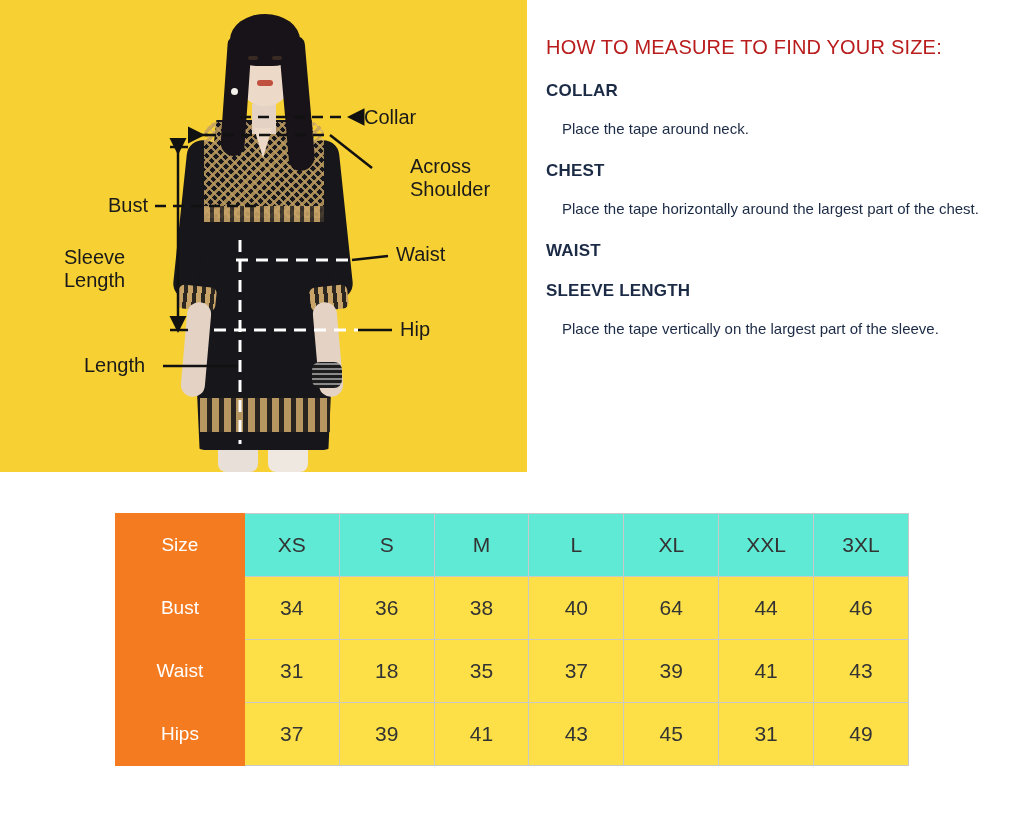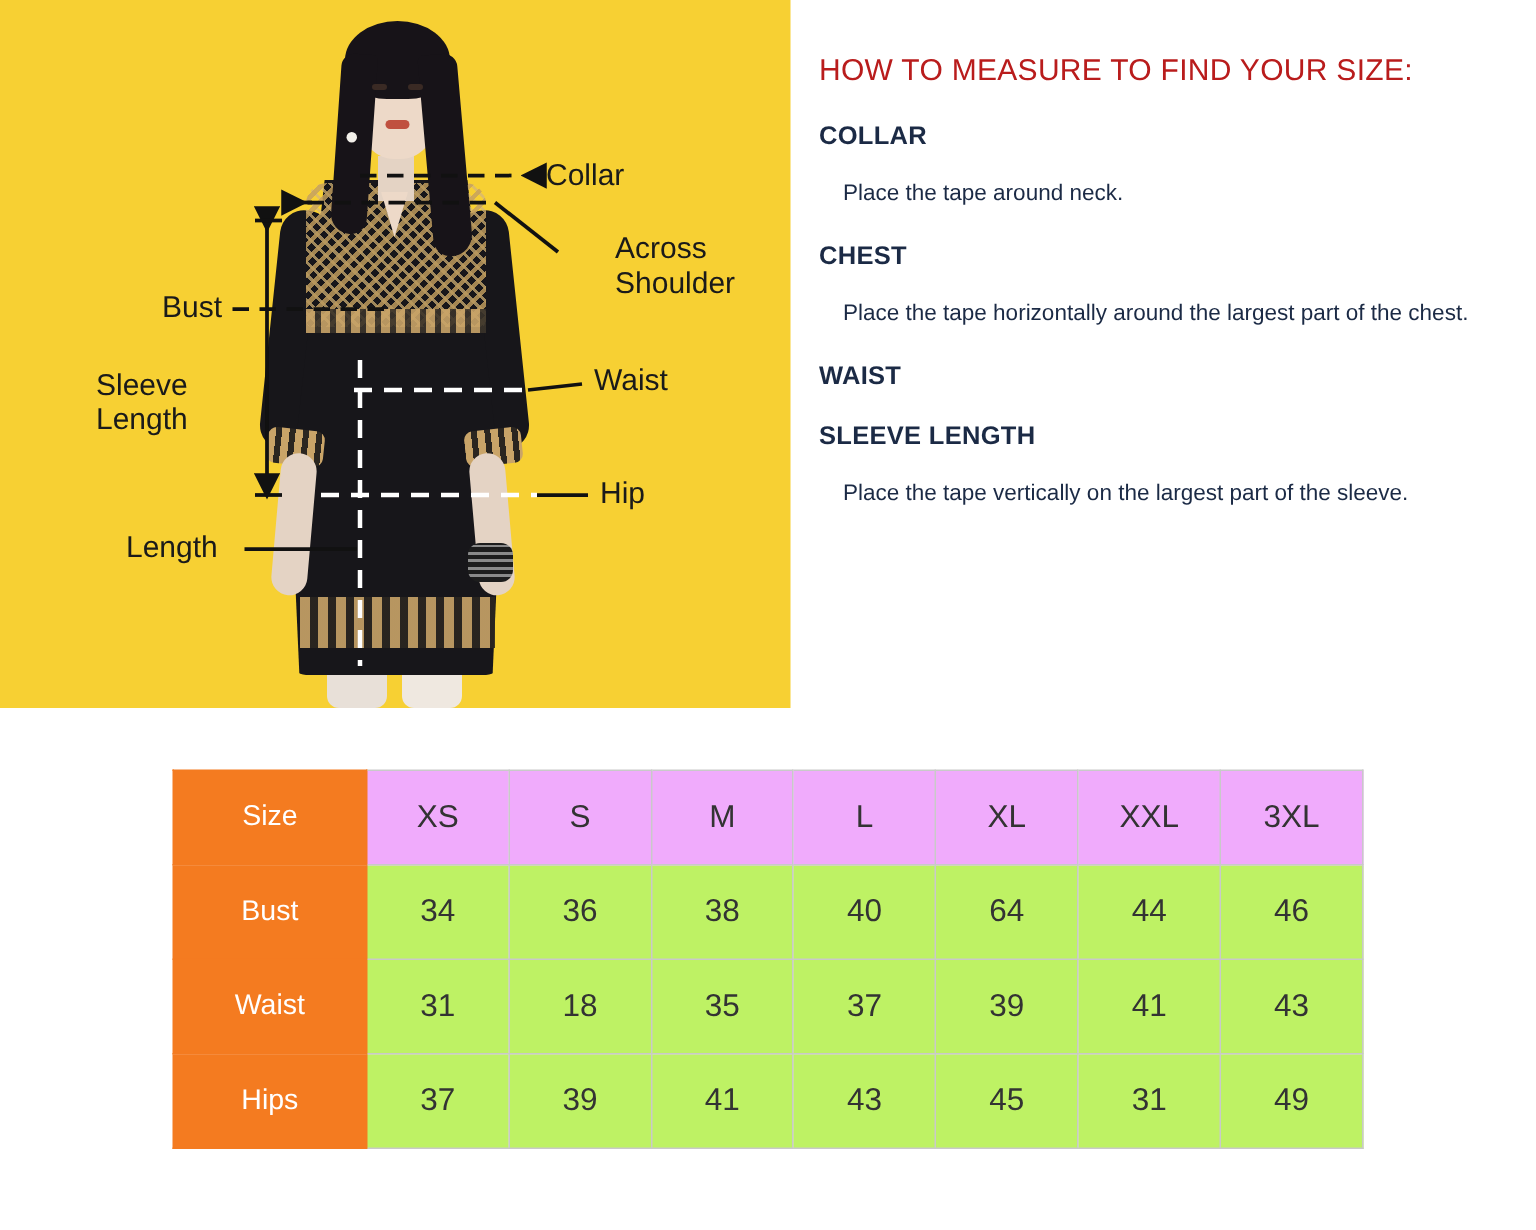--- a/index.html
+++ b/index.html
@@ -148,31 +148,31 @@
     width: 794px;
     padding-left: 13px;
   }
   #size-table td {
     border: 1px solid #c9c9c9;
     height: 63px;
     text-align: center;
     vertical-align: middle;
     font-size: 21px;
     color: #333333;
-    background: #bef264;
+    background: #fde047;
     width: 95px;
   }
   #size-table td.rowhead {
     background: #f47b20;
     color: #ffffff;
     font-size: 19px;
     width: 129px;
     border-color: #f47b20;
   }
-  #size-table tr.head td { background: #f0abfc; }
+  #size-table tr.head td { background: #5eead4; }
   #size-table tr.head td.rowhead { background: #f47b20; }
 </style>
 </head>
 <body>
 
 <div id="page">
 
   <div id="hero">
 
     <div id="yellow-panel">

